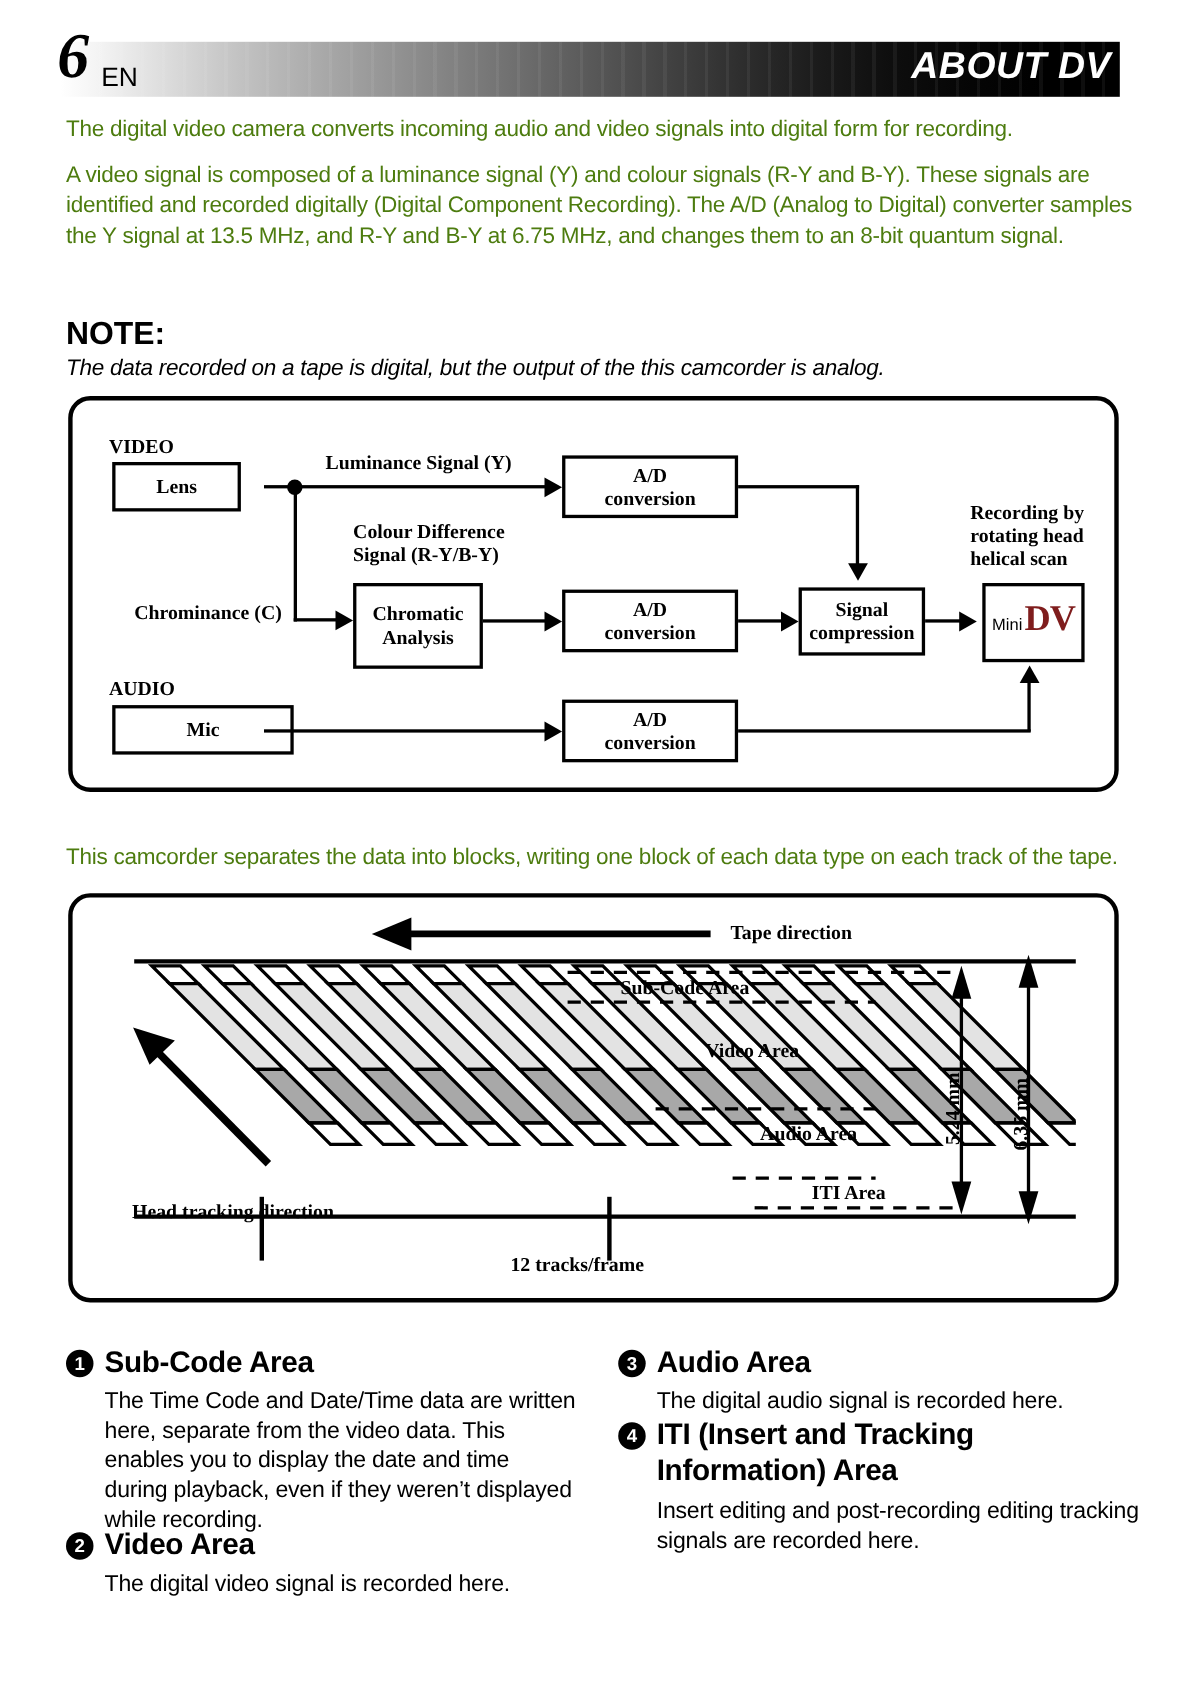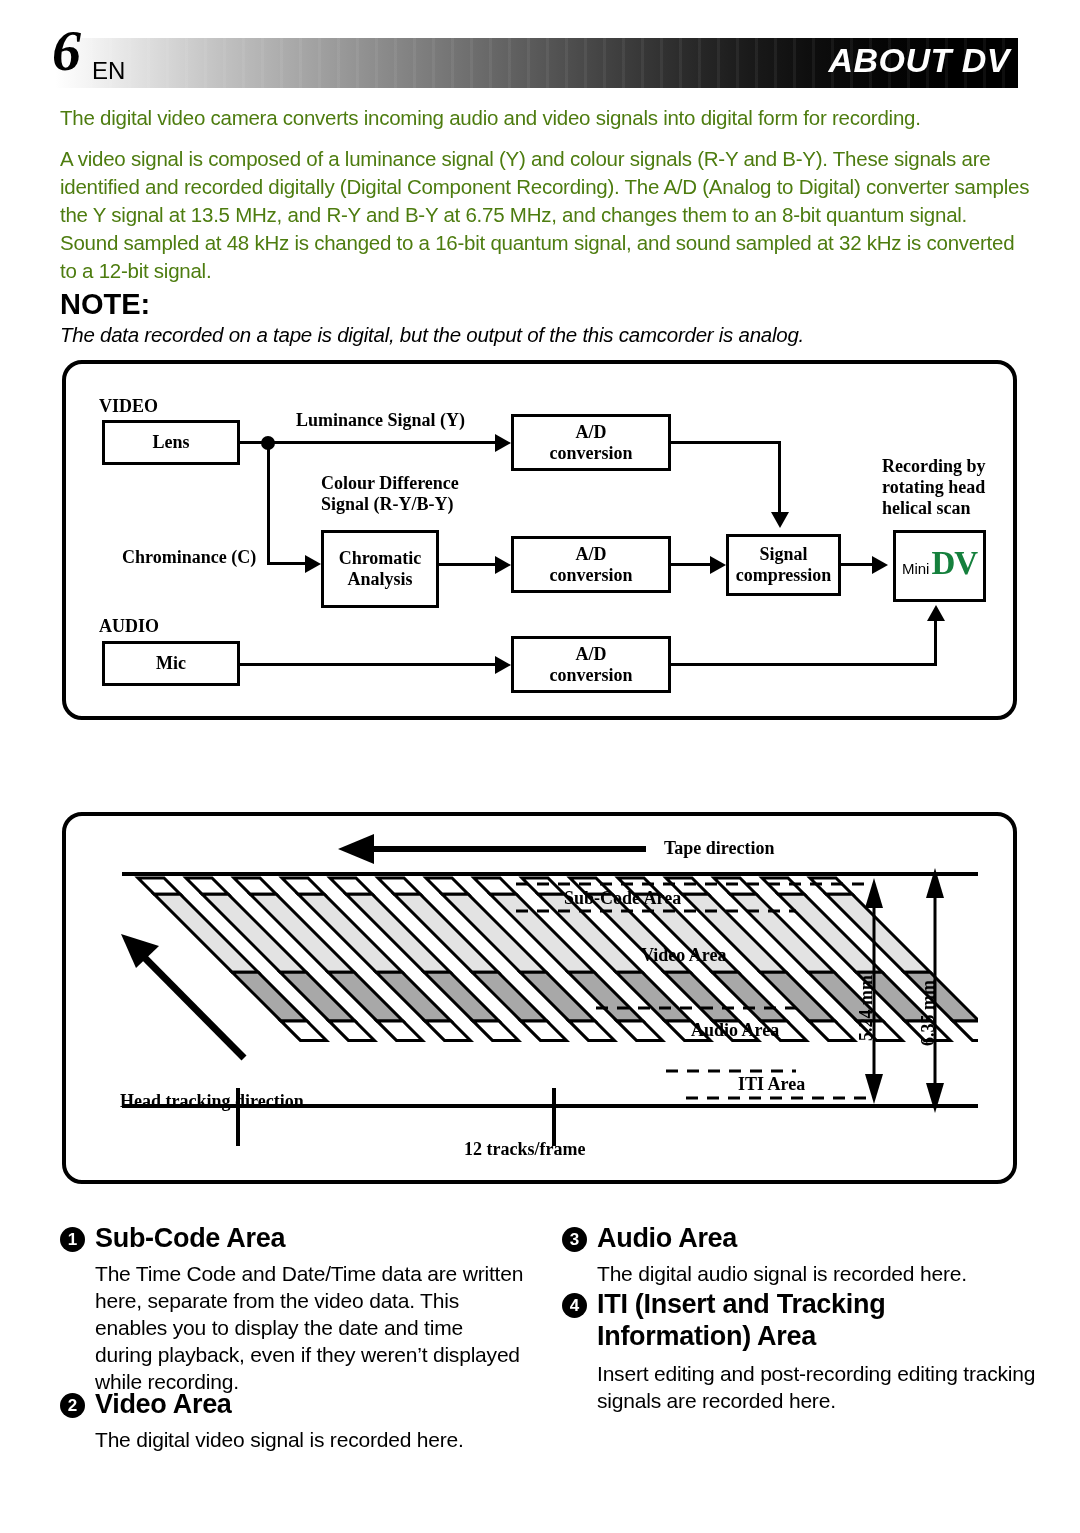--- a/index.html
+++ b/index.html
@@ -189,21 +189,21 @@
   .mini-txt {
     font-family: "Liberation Sans", sans-serif;
     font-size: 15px;
     font-weight: normal;
     color: #000;
   }
   .dv-txt {
     font-family: "Liberation Serif", serif;
     font-size: 33px;
     font-weight: bold;
-    color: #15803d;
+    color: #7f1d1d;
     letter-spacing: -1px;
     margin-left: 2px;
   }
 
   
   .tape-svg { position: absolute; left: 0; top: 0; }
   .tlabel {
     position: absolute;
     font-family: "Liberation Serif", serif;
     font-weight: bold;
@@ -266,35 +266,34 @@
 
   <div class="header">
     <div class="header-stripes"></div>
     <div class="header-title">ABOUT DV</div>
   </div>
   <div class="page-num">6</div>
   <div class="page-lang">EN</div>
 
   <div class="para" style="top:104px;">The digital video camera converts incoming audio and video signals into digital form for recording.</div>
   <div class="para" style="top:145px;">A video signal is composed of a luminance signal (Y) and colour signals (R-Y and B-Y). These signals are identified and recorded digitally (Digital Component Recording). The A/D (Analog to Digital) converter samples the Y signal at 13.5 MHz, and R-Y and B-Y at 6.75 MHz, and changes them to an 8-bit quantum signal.</div>
-  <div class="para" style="top:229px;">Sound sampled at 48 kHz is changed to a 16-bit quantum signal, and sound sampled at 32 kHz is converted to a 12-bit signal.</div>
 
   <div class="note-head" style="top:288px;">NOTE:</div>
   <div class="note-body" style="top:321px;">The data recorded on a tape is digital, but the output of the this camcorder is analog.</div>
 
   <div class="figframe" id="fig-block">
 
     <div class="dlabel" style="left:33px; top:32px;">VIDEO</div>
     <div class="dlabel" style="left:33px; top:252px;">AUDIO</div>
 
-    <div class="dbox" style="left:36px; top:56px; width:138px; height:45px;">
+    <div class="dbox" style="left:36px; top:56px; width:117px; height:45px;">
       <span>Lens</span>
     </div>
 
-    <div class="dbox" style="left:36px; top:277px; width:138px; height:45px;">
+    <div class="dbox" style="left:36px; top:277px; width:165px; height:45px;">
       <span>Mic</span>
     </div>
 
     <div class="dbox" style="left:255px; top:166px; width:118px; height:78px;">
       <span>Chromatic</span>
       <span>Analysis</span>
     </div>
 
     <div class="dbox" style="left:445px; top:50px; width:160px; height:57px;">
       <span>A/D</span>
@@ -353,20 +352,21 @@
     <div class="arr-r" style="left:644px; top:191.5px;"></div>
 
     <div class="hline" style="left:775px; top:199px; width:37px;"></div>
     <div class="arr-r" style="left:806px; top:191.5px;"></div>
 
     <div class="hline" style="left:605px; top:299px; width:266px;"></div>
     <div class="vline" style="left:868px; top:256px; height:45px;"></div>
     <div class="arr-u" style="left:860.5px; top:241px;"></div>
   </div>
 
+  <div class="para" style="top:765px;">This camcorder separates the data into blocks, writing one block of each data type on each track of the tape.</div>
 
   <div class="figframe" id="fig-tape">
     <svg class="tape-svg" width="947" height="364" viewBox="0 0 947 364">
       <defs>
         <marker id="ah-l" markerWidth="9" markerHeight="9" refX="8" refY="4.5" orient="auto">
           <polygon points="8,0 8,9 0,4.5" fill="#000"></polygon>
         </marker>
       </defs>
 
       <line x1="580" y1="33" x2="300" y2="33" stroke="#000" stroke-width="6"></line>

